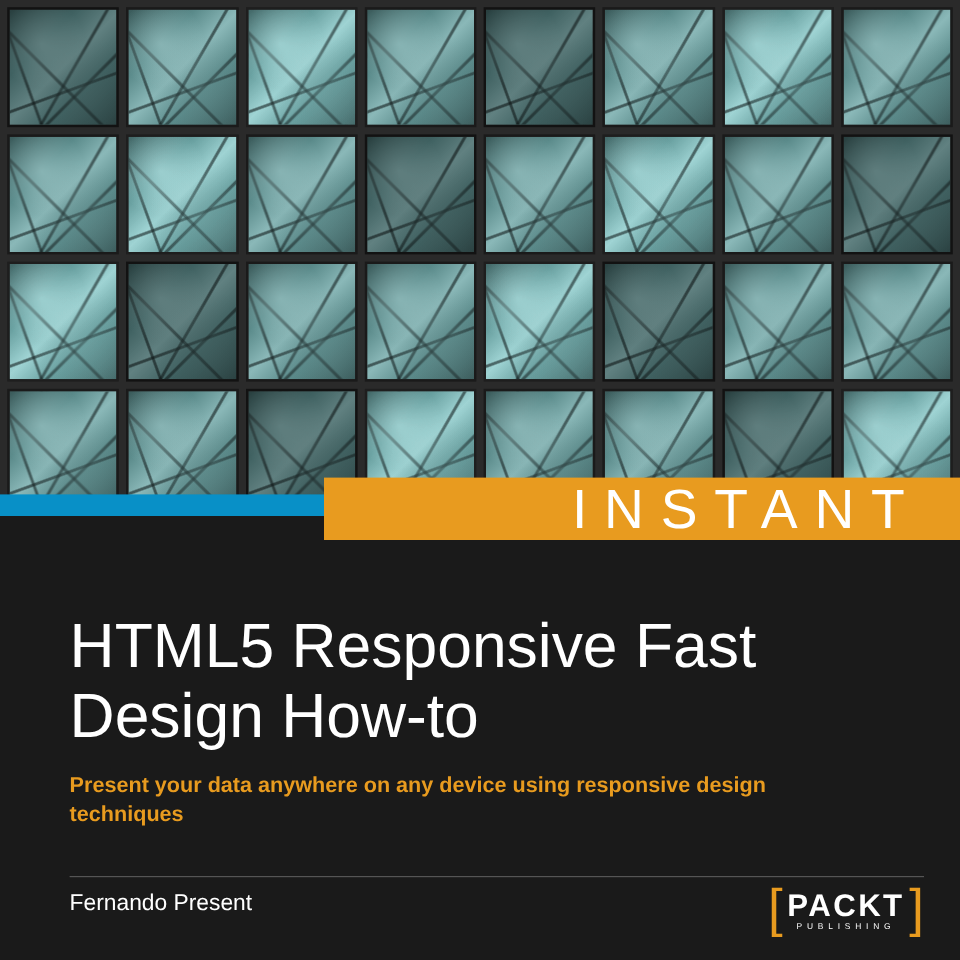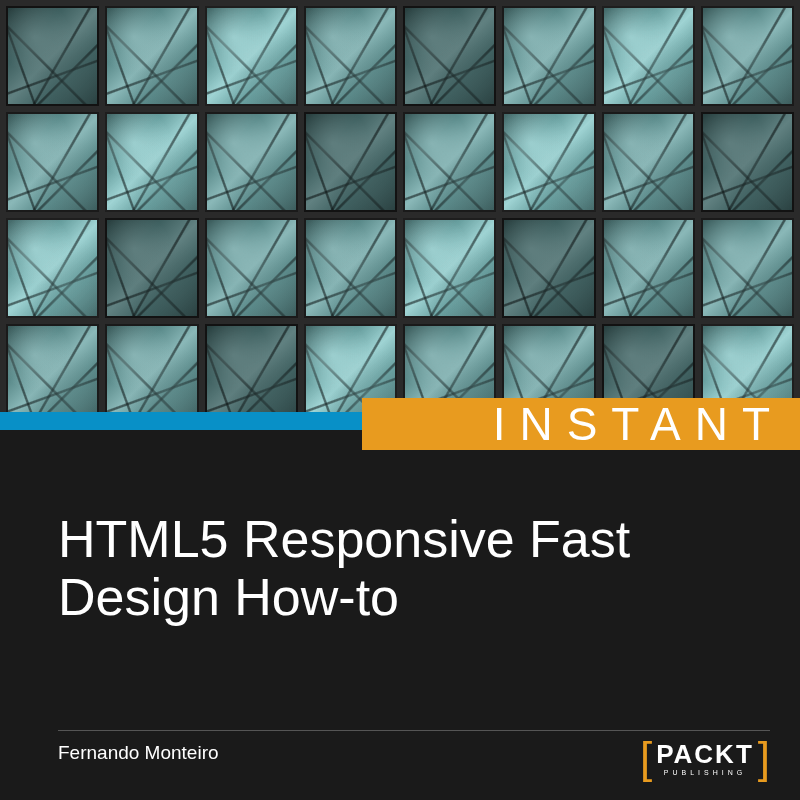--- a/index.html
+++ b/index.html
@@ -11,21 +11,21 @@
       linear-gradient(45deg, transparent 40%, rgba(20,30,30,0.6) 41%, rgba(20,30,30,0.6) 42%, transparent 43%),
       linear-gradient(-45deg, transparent 30%, rgba(20,30,30,0.6) 31%, rgba(20,30,30,0.6) 32%, transparent 33%),
       linear-gradient(120deg, transparent 55%, rgba(20,30,30,0.6) 56%, rgba(20,30,30,0.6) 57%, transparent 58%),
       linear-gradient(70deg, transparent 20%, rgba(20,30,30,0.6) 21%, rgba(20,30,30,0.6) 22%, transparent 23%),
       linear-gradient(160deg, transparent 65%, rgba(20,30,30,0.6) 66%, rgba(20,30,30,0.6) 67%, transparent 68%);
     }
     .tile::after { content: ''; position: absolute; inset: 0; background: radial-gradient(circle at 30% 30%, rgba(180,220,220,0.5) 0%, transparent 40%), radial-gradient(circle at 70% 70%, rgba(100,140,140,0.4) 0%, transparent 50%); }
     .tile.dark { filter: brightness(0.7); }
     .tile.light { filter: brightness(1.15); }
     .blue-bar { position: absolute; top: 412px; left: 0; width: 370px; height: 18px; background: #0890c7; z-index: 2; }
-    .orange-band { position: absolute; top: 398px; right: 0; width: 438px; height: 52px; background: #e89b1f; z-index: 2; display: flex; align-items: center; justify-content: flex-end; padding-right: 16px; margin-left: 24px; }
+    .orange-band { position: absolute; top: 398px; right: 0; width: 530px; height: 52px; background: #e89b1f; z-index: 2; display: flex; align-items: center; justify-content: flex-end; padding-right: 32px; margin-left: 24px; }
     .orange-band .label { color: #fff; font-size: 46px; font-weight: 300; letter-spacing: 14px; font-family: Arial, sans-serif; }
     .tagline { position: absolute; top: 456px; right: 30px; color: #fff; font-size: 18px; letter-spacing: 4px; font-weight: 400; }
     .title { position: absolute; top: 510px; left: 58px; right: 40px; color: #fff; font-size: 52px; font-weight: 400; line-height: 1.12; }
     .subtitle { position: absolute; top: 642px; left: 58px; right: 120px; color: #e89b1f; font-size: 18px; font-weight: 700; line-height: 1.35; }
     .divider { position: absolute; top: 730px; left: 58px; right: 30px; height: 1px; background: #555; }
     .author { position: absolute; top: 742px; left: 58px; color: #fff; font-size: 19px; font-weight: 400; }
     .publisher { position: absolute; bottom: 20px; right: 30px; display: flex; align-items: center; gap: 4px; }
     .bracket { color: #e89b1f; font-size: 44px; font-weight: 300; line-height: 1; }
     .pub-text { display: flex; flex-direction: column; align-items: center; line-height: 1; }
     .pub-name { color: #fff; font-size: 26px; font-weight: 700; letter-spacing: 2px; }
@@ -67,22 +67,23 @@
       <div class="tile"></div>
       <div class="tile"></div>
       <div class="tile dark"></div>
       <div class="tile light"></div>
   </div>
   <div class="blue-bar"></div>
   <div class="orange-band">
     <span class="label">INSTANT</span>
   </div>
   <div class="title">HTML5 Responsive Fast Design How-to</div>
+  <div class="subtitle">Present your data anywhere on any device using responsive design techniques</div>
   <div class="divider"></div>
-  <div class="author">Fernando Monteiro</div>
+  <div class="author">Fernando Present</div>
   <div class="publisher">
     <span class="bracket">[</span>
     <div class="pub-text">
       <span class="pub-name">PACKT</span>
       <span class="pub-sub">PUBLISHING</span>
     </div>
     <span class="bracket">]</span>
   </div>
 </div>
 

